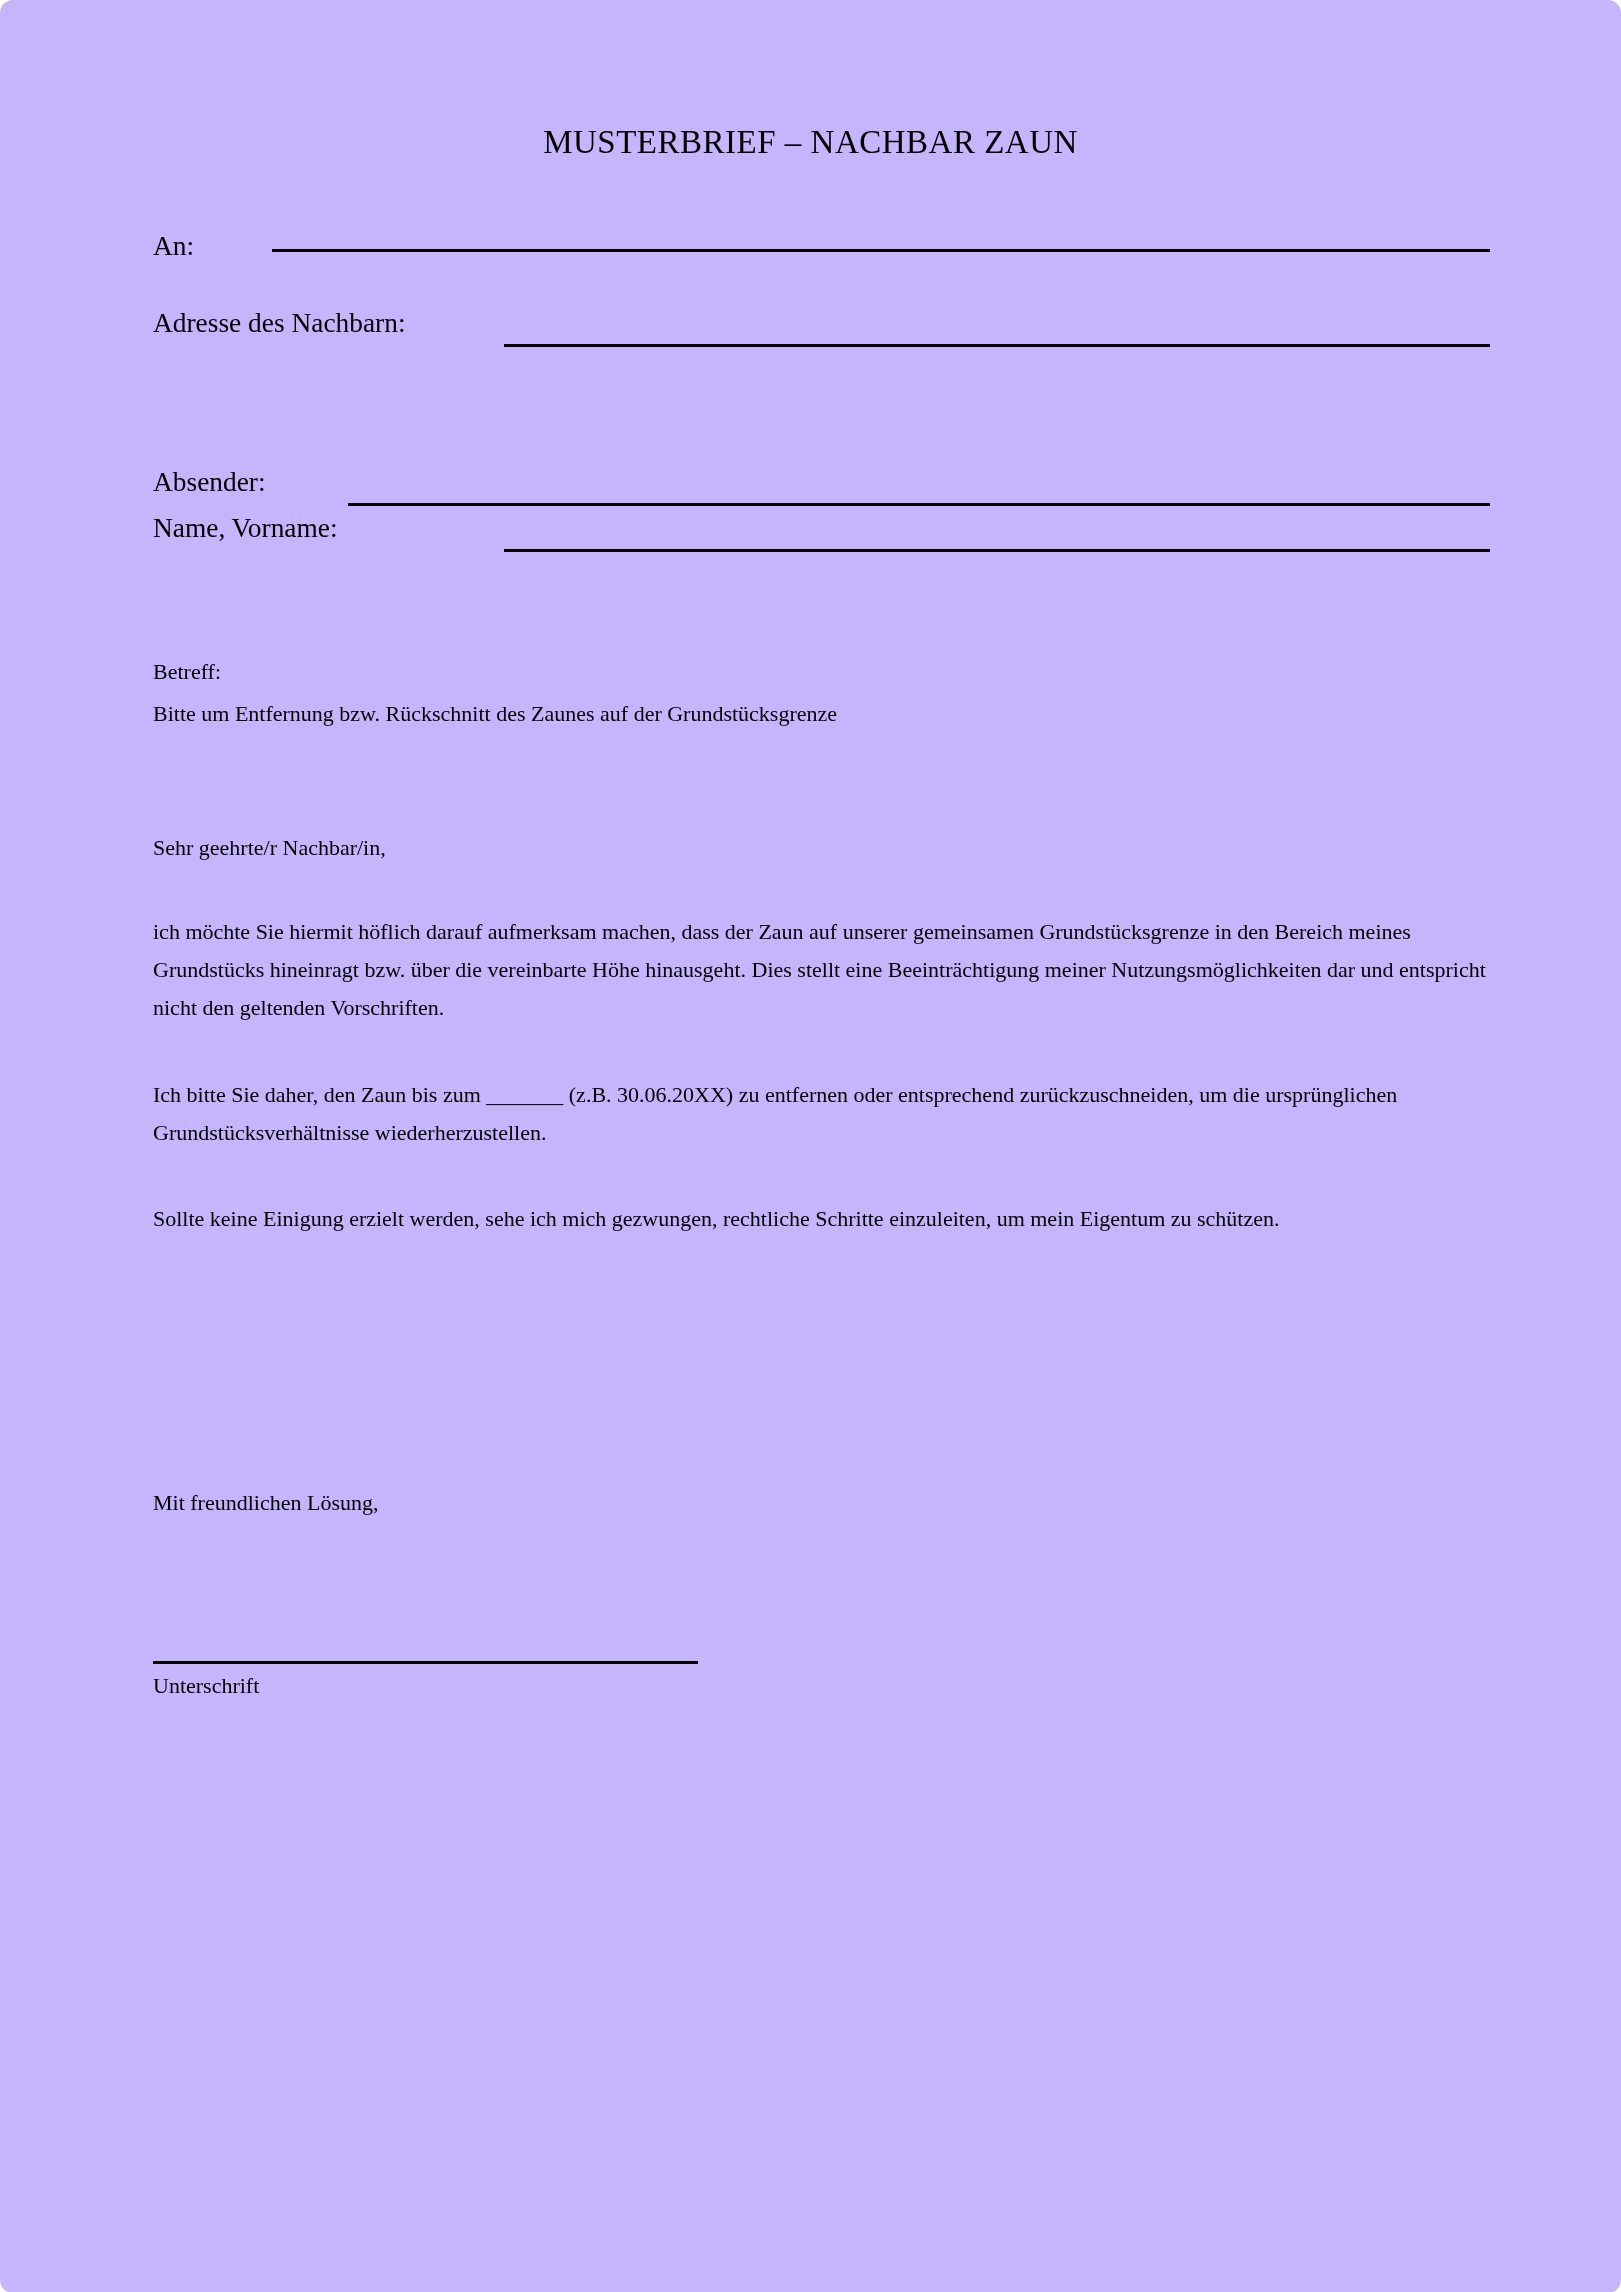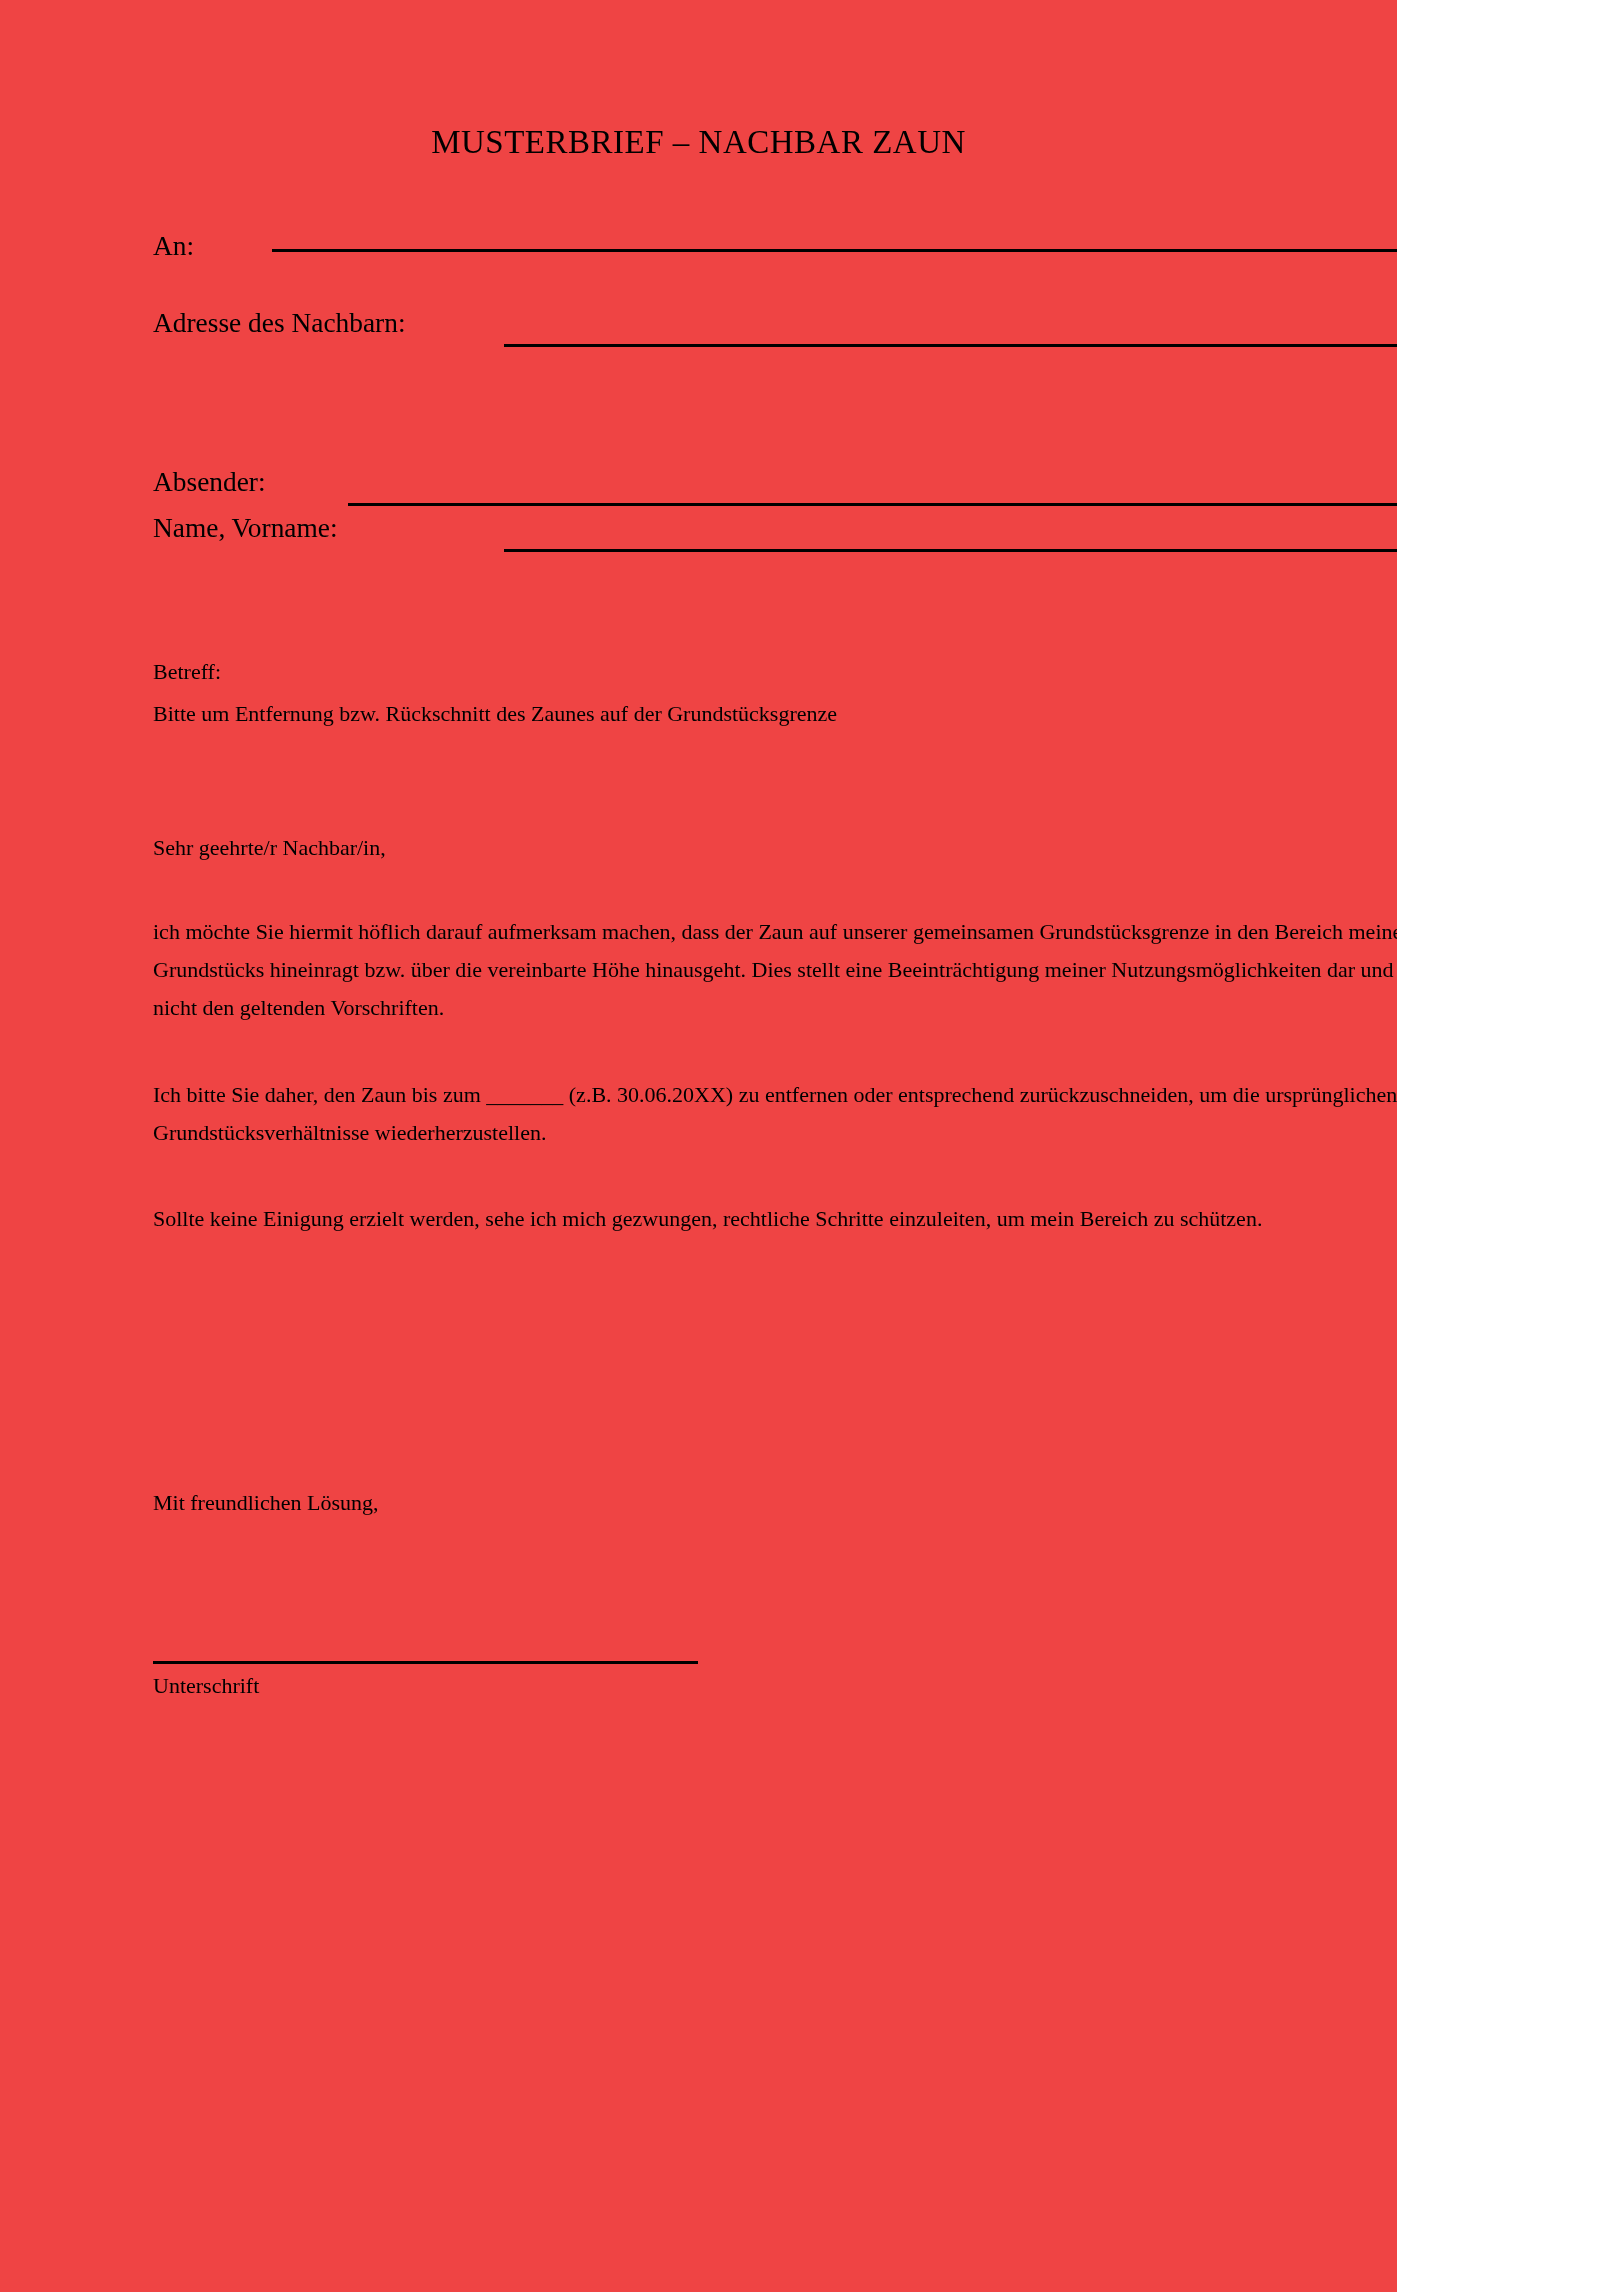--- a/index.html
+++ b/index.html
@@ -2,26 +2,27 @@
 <html><head>
 <meta charset="utf-8">
 <style>
   html, body {
     margin: 0;
     padding: 0;
     background: #ffffff;
   }
   .page {
     position: relative;
-    width: 1397px;
+    width: 1621px;
     height: 2293px;
-    background: #ef4444;
+    background: #c4b5fd;
     color: #000000;
     font-family: "Liberation Serif", "DejaVu Serif", serif;
     overflow: hidden;
+    border-radius: 13px;
   }
   .title {
     position: absolute;
     top: 123px;
     left: 0;
     width: 100%;
     margin: 0;
     text-align: center;
     font-size: 33px;
     line-height: 39px;
@@ -114,21 +115,21 @@
   </div>
 
 
   <div class="text-block t-betreff-label">Betreff:</div>
   <div class="text-block t-betreff-text">Bitte um Entfernung bzw. Rückschnitt des Zaunes auf der Grundstücksgrenze</div>
 
   <div class="text-block t-salutation">Sehr geehrte/r Nachbar/in,</div>
 
   <div class="text-block t-para1">ich möchte Sie hiermit höflich darauf aufmerksam machen, dass der Zaun auf unserer gemeinsamen Grundstücksgrenze in den Bereich meines Grundstücks hineinragt bzw. über die vereinbarte Höhe hinausgeht. Dies stellt eine Beeinträchtigung meiner Nutzungsmöglichkeiten dar und entspricht nicht den geltenden Vorschriften.</div>
   <div class="text-block t-para2">Ich bitte Sie daher, den Zaun bis zum _______ (z.B. 30.06.20XX) zu entfernen oder entsprechend zurückzuschneiden, um die ursprünglichen Grundstücksverhältnisse wiederherzustellen.</div>
-  <div class="text-block t-para3">Sollte keine Einigung erzielt werden, sehe ich mich gezwungen, rechtliche Schritte einzuleiten, um mein Bereich zu schützen.</div>
+  <div class="text-block t-para3">Sollte keine Einigung erzielt werden, sehe ich mich gezwungen, rechtliche Schritte einzuleiten, um mein Eigentum zu schützen.</div>
 
 
   <div class="text-block t-closing">Mit freundlichen Lösung,</div>
 
   <div class="signature-line"></div>
   <div class="text-block t-signature">Unterschrift</div>
 
 </div>
 
 

